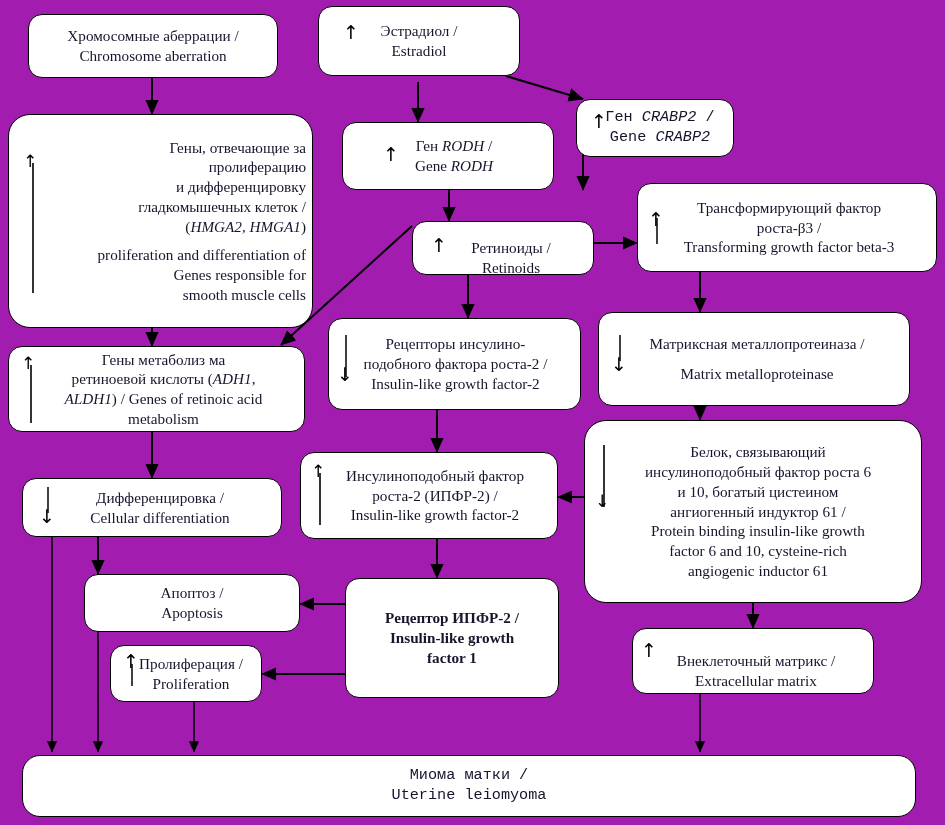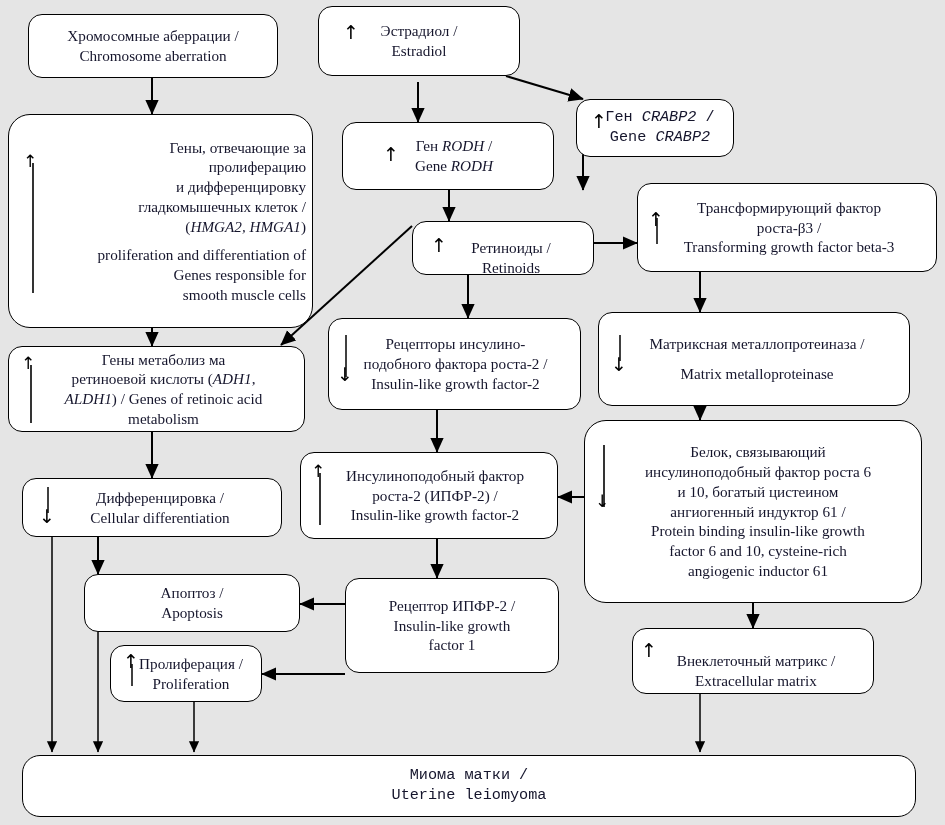--- a/index.html
+++ b/index.html
@@ -1,17 +1,17 @@
 <!DOCTYPE html>
 <html><head>
 <meta charset="utf-8">
 <style>
   html,body{margin:0;padding:0;background:#ffffff;}
   body{font-family:"Liberation Serif","DejaVu Serif",serif;color:#1a1a2e;}
-  #canvas{position:relative;width:945px;height:825px;overflow:hidden;background:#e5e5e5;}
+  #canvas{position:relative;width:945px;height:825px;overflow:hidden;background:#a21caf;}
   svg.edges{position:absolute;left:0;top:0;width:945px;height:825px;pointer-events:none;}
   .node{position:absolute;box-sizing:border-box;border:1.7px solid #000;border-radius:14px;
         background:#fff;display:flex;align-items:center;justify-content:center;text-align:center;
         line-height:1.30;font-size:15.2px;color:#15152c;}
   .node .txt{padding:0 6px;width:100%;}
   .node.wide{border-radius:18px;font-family:Liberation Mono, monospace;}
   .ar{position:absolute;font-size:19px;line-height:1;color:#000;font-family:"DejaVu Sans",sans-serif;}
   .it{font-style:italic;}
   .big{border-radius:22px;}
 </style>
@@ -224,21 +224,21 @@
     </div>
   </div>
 
   <div class="node" style="left:84px;top:574px;width:216px;height:58px;">
     <div class="txt">
       <div>Апоптоз /</div>
       <div>Apoptosis</div>
     </div>
   </div>
 
-  <div class="node" style="left:345px;top:578px;width:214px;height:95px;">
+  <div class="node" style="left:345px;top:578px;width:214px;height:120px;font-weight:bold;">
     <div class="txt">
       <div>Рецептор ИПФР-2 /</div>
       <div>Insulin-like growth</div>
       <div>factor 1</div>
     </div>
   </div>
 
   <div class="node" style="left:110px;top:645px;width:152px;height:57px;">
     <span class="ar" style="left:12px;top:6px;">↑</span>
     <svg width="4" height="22" style="position:absolute;left:19px;top:18px;">

